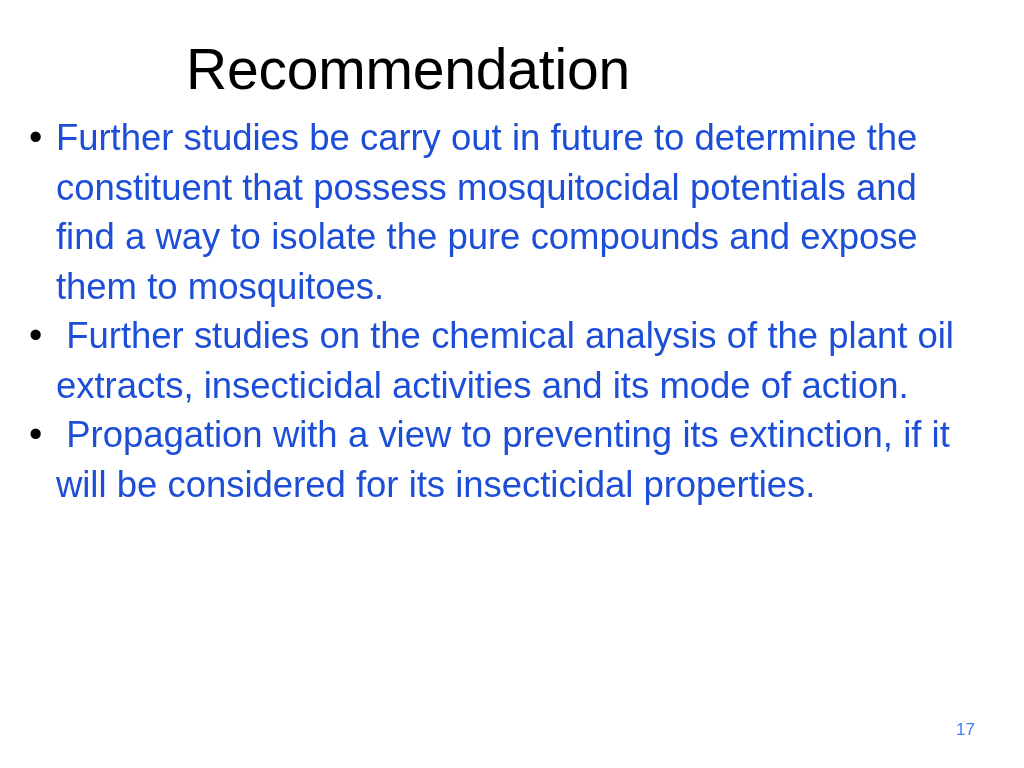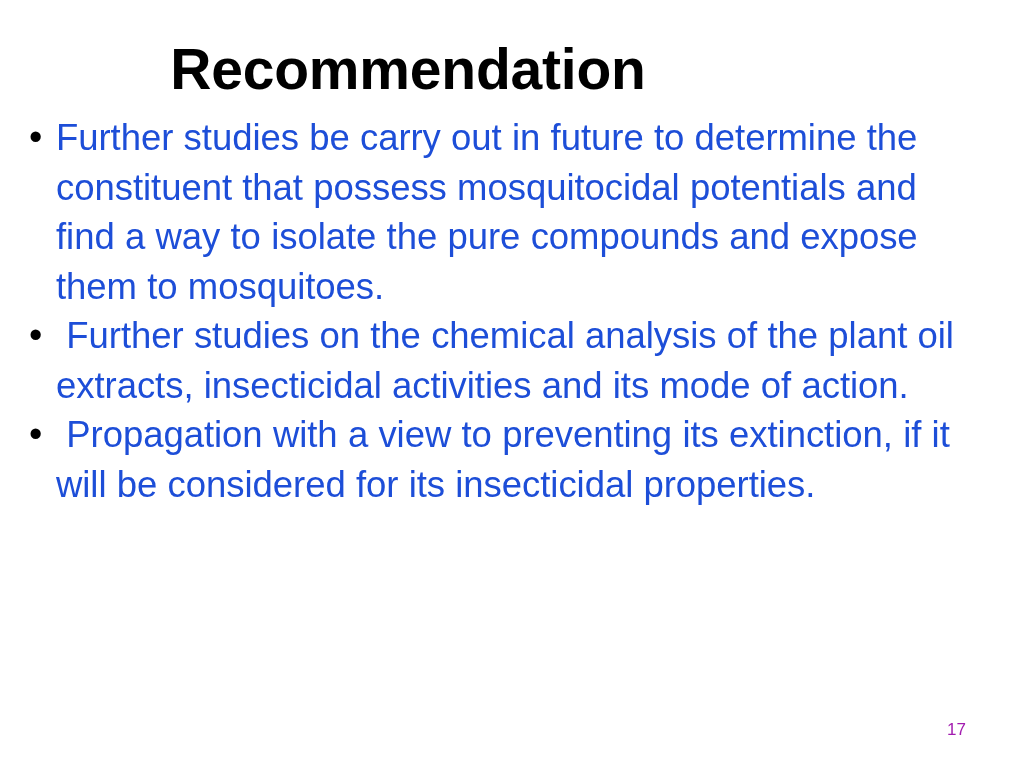--- a/index.html
+++ b/index.html
@@ -24,21 +24,21 @@
   }
 
   .slide-title {
     position: absolute;
     top: 36px;
     left: 0;
     width: 816px;
     text-align: center;
     font-size: 57px;
     line-height: 66px;
-    font-weight: 700;
+    font-weight: 400;
     letter-spacing: -0.2px;
     color: #000000;
     white-space: nowrap;
   }
 
   .body-list {
     position: absolute;
     top: 113px;
     left: 24px;
     width: 976px;
@@ -79,25 +79,25 @@
     max-width: 926px;
   }
 
   
   .bullet-item.indented .bullet-text {
     padding-left: 0;
   }
 
   .page-number {
     position: absolute;
-    right: 58px;
+    right: 49px;
     bottom: 28px;
     font-size: 17px;
     line-height: 20px;
-    color: #a21caf;
+    color: #3b82f6;
   }
 </style>
 </head>
 <body>
 
 <div class="slide">
 
   <div class="slide-title">Recommendation</div>
 
   <ul class="body-list">

